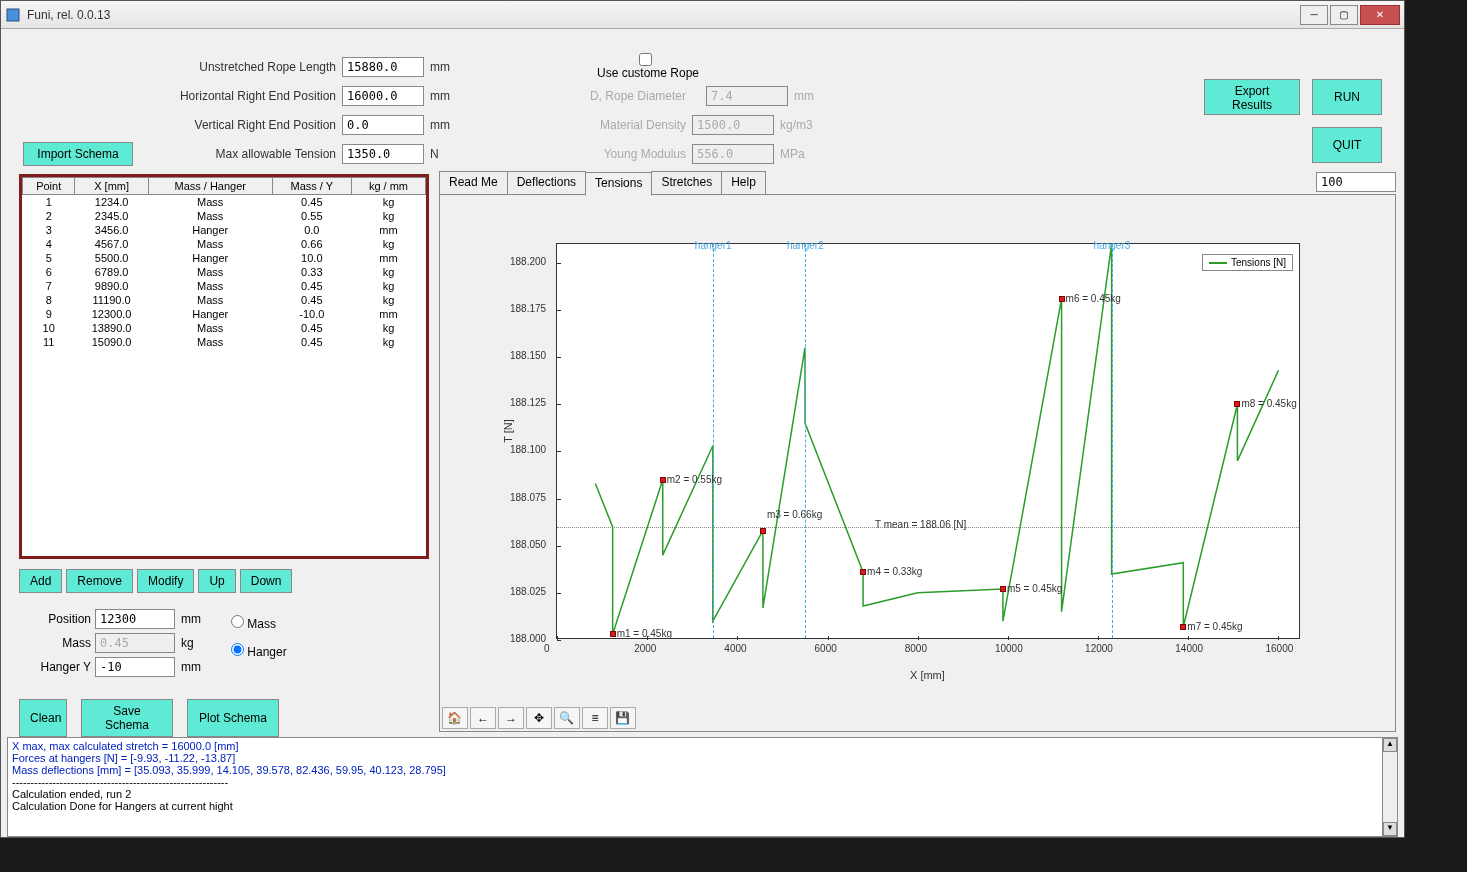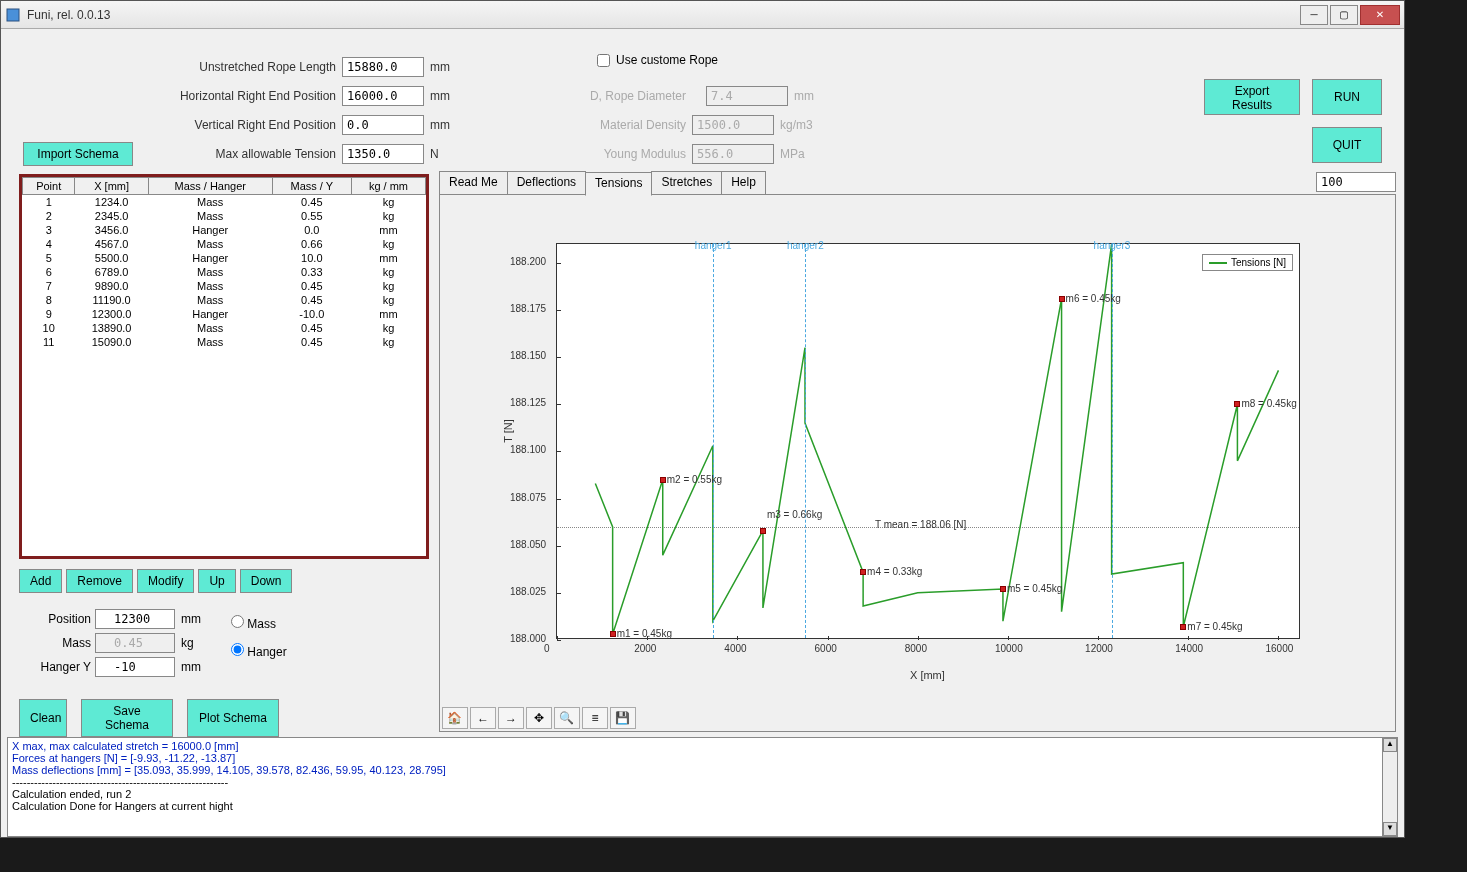--- a/index.html
+++ b/index.html
@@ -32,21 +32,21 @@
 th { border: 1px solid #888; background: #f0f0f0; font-size: 11px; padding: 2px 4px; font-weight: normal; }
 td { font-size: 11px; padding: 1px 4px; text-align: center; }
 
 
 .tablebtns { position: absolute; top: 540px; left: 18px; display: flex; gap: 4px; }
 
 
 .bottomform { position: absolute; top: 580px; left: 35px; font-size: 12px; }
 .bottomform .row { display: flex; align-items: center; margin-bottom: 4px; }
 .bottomform .row label { width: 55px; text-align: right; margin-right: 4px; }
-.bottomform .row input[type="text"] { width: 80px; border: 1px solid #888; padding: 1px 18px; font-family: monospace; font-size: 12px; height: 20px; }
+.bottomform .row input[type="text"] { width: 80px; border: 1px solid #888; padding: 1px 4px; font-family: monospace; font-size: 12px; height: 20px; }
 .bottomform .row .unit { margin-left: 6px; }
 .radio-group { position: absolute; top: 586px; left: 230px; font-size: 12px; }
 .radio-group .r { margin-bottom: 12px; }
 
 .bottombtns { position: absolute; top: 670px; left: 18px; display: flex; gap: 14px; }
 
 
 .tabs { position: absolute; top: 142px; left: 438px; height: 24px; display: flex; font-size: 12px; }
 .tab { border: 1px solid #888; border-bottom: none; padding: 3px 9px; background: #eee; cursor: pointer; margin-right: -1px; position: relative; }
 .tab.active { background: #f0f0f0; top: 1px; z-index: 2; border-bottom: 1px solid #f0f0f0; }
@@ -118,21 +118,21 @@
         <label style="width:335px">Vertical Right End Position</label>
         <input type="text" style="width: 82px; margin-left: 6px;" value="0.0">
         <span class="unit">mm</span>
       </div>
       <div class="formrow" style="top:105px; left:0;">
         <label style="width:335px">Max allowable Tension</label>
         <input type="text" style="width: 82px; margin-left: 6px;" value="1350.0">
         <span class="unit">N</span>
       </div>
 
-      <div class="checkbox-row" style="top:14px; left:596px;">
+      <div class="checkbox-row" style="top:14px; left:596px;flex-direction:column;">
         <input type="checkbox" style="">
         <span>Use custome Rope</span>
       </div>
 
       <div class="formrow disabled" style="top:47px; left:520px;">
         <label style="width:165px">D, Rope Diameter</label>
         <input type="text" style="width: 82px; margin-left: 20px;" disabled="" value="7.4">
         <span class="unit">mm</span>
       </div>
       <div class="formrow disabled" style="top:76px; left:520px;">

